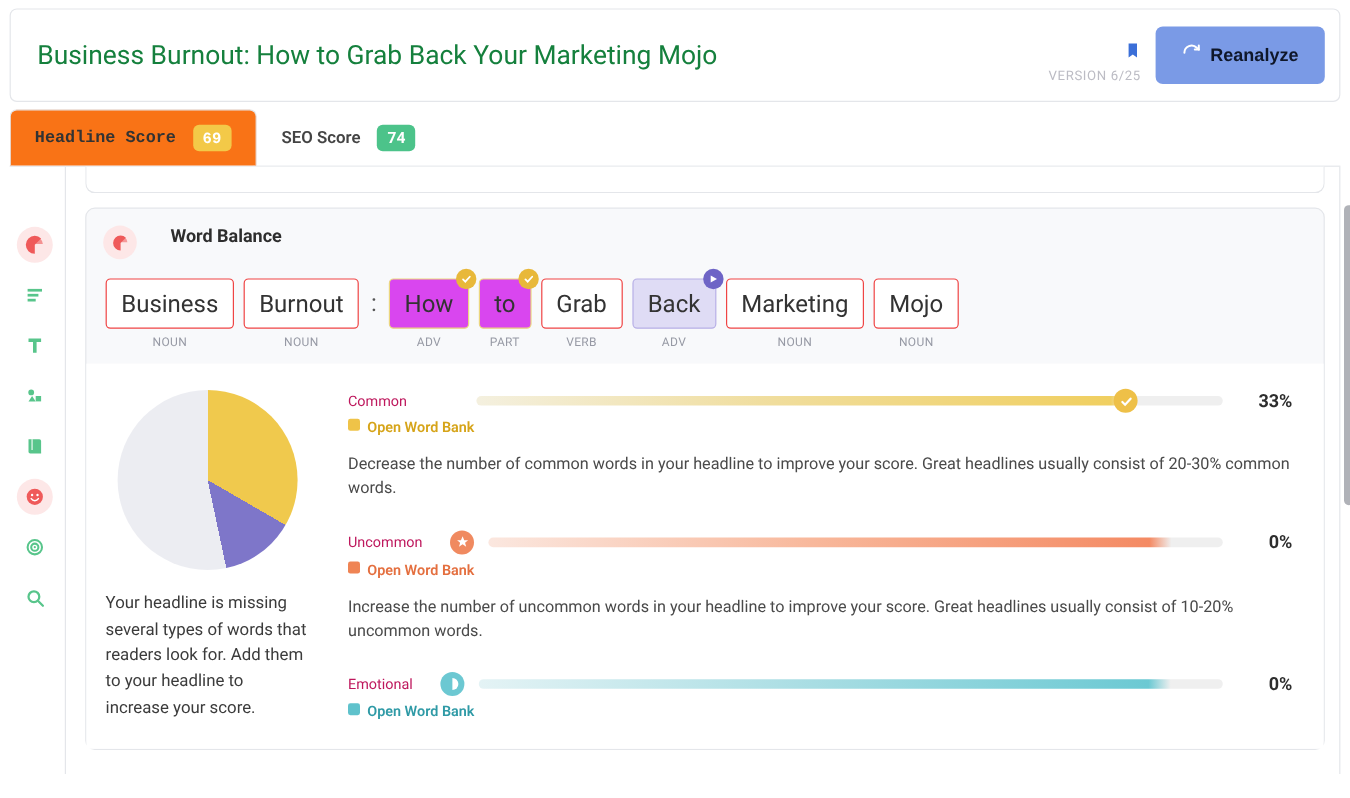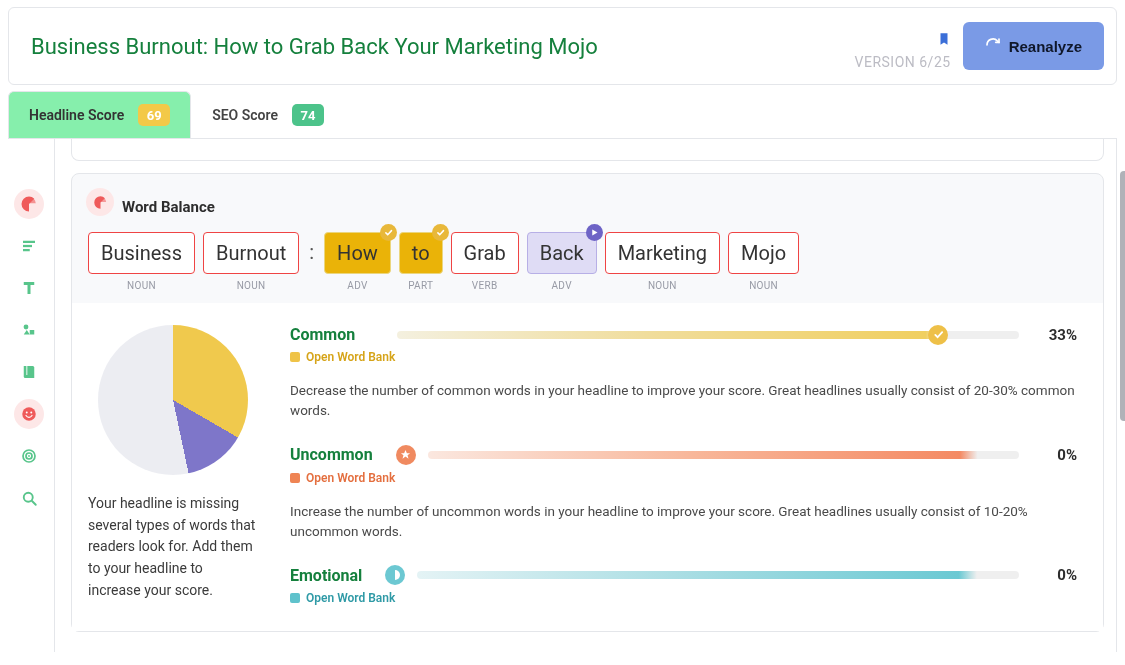--- a/index.html
+++ b/index.html
@@ -37,21 +37,21 @@
     display: flex;
     flex-direction: column;
     align-items: flex-end;
   }
   .bookmark-icon {
     color: #3b6fd8;
     font-size: 16px;
     margin-bottom: 4px;
   }
   .version-text {
-    font-size: 14px;
+    font-size: 11px;
     color: #bcbcc4;
     letter-spacing: .5px;
   }
   .reanalyze-btn {
     background: #7a9ae6;
     color: #0f172a;
     border: none;
     border-radius: 6px;
     padding: 0 22px;
     height: 48px;
@@ -79,21 +79,22 @@
     font-weight: 600;
     color: #333;
     cursor: pointer;
     border: 1px solid transparent;
     border-bottom: none;
     border-radius: 6px 6px 0 0;
     position: relative;
   }
   .tab.active {
     border-color: #e4e6ea;
-    background: #86efac;
+    background: #f97316;
+    font-family: Liberation Mono, monospace;
   }
   .tab.inactive { color: #444; }
   .score-badge {
     display: inline-flex;
     align-items: center;
     justify-content: center;
     min-width: 32px;
     height: 22px;
     border-radius: 5px;
     font-size: 13px;
@@ -154,22 +155,22 @@
 
   
   .wb-card {
     margin: 0 12px 0 16px;
     border: 1px solid #e4e6ea;
     border-radius: 8px;
     background: #f8f9fb;
   }
   .wb-header {
     display: flex;
-    align-items: flex-end;
-    gap: 8px;
+    align-items: flex-start;
+    gap: 28px;
     padding: 14px 16px 10px 14px;
   }
   .wb-header-icon {
     width: 28px; height: 28px; border-radius: 50%;
     background: #fde7e7;
     display: flex; align-items: center; justify-content: center;
   }
   .wb-header-icon svg { width: 15px; height: 15px; }
   .wb-header-title { font-size: 15px; font-weight: 700; color: #2d2d2d; }
 
@@ -182,21 +183,21 @@
   }
   .word-cell { display: flex; flex-direction: column; align-items: center; gap: 6px; position: relative;}
   .word-box {
     border: 1px solid #ef4444;
     background: #fff;
     border-radius: 4px;
     padding: 8px 12px;
     font-size: 20px;
     color: #333;
   }
-  .word-box.yellow { background: #eab308; border-color: #ebd67e; }
+  .word-box.yellow { background: #d946ef; border-color: #ebd67e; }
   .word-box.purple { background: #dfdcf5; border-color: #b7afe6; }
   .word-check {
     position: absolute;
     top: -8px; right: -6px;
     width: 17px; height: 17px; border-radius: 50%;
     display: flex; align-items: center; justify-content: center;
     color: #fff; font-size: 10px; font-weight: 700;
     z-index: 2;
   }
   .word-check.yellow { background: #e8b83a; }
@@ -229,21 +230,21 @@
     line-height: 1.55;
   }
 
   .metrics-col { flex: 1; }
   .metric { margin-bottom: 24px; }
   .metric-top {
     display: flex;
     align-items: center;
     gap: 12px;
   }
-  .metric-title { font-size: 16px; font-weight: 700; color: #15803d; width: 95px;}
+  .metric-title { font-size: 12px; font-weight: 400; color: #be185d; width: 95px;}
   .metric-bar-wrap { flex: 1; position: relative; height: 8px; }
   .metric-bar {
     height: 8px;
     border-radius: 4px;
   }
   .bar-common { background: linear-gradient(90deg, #f4f0df 0%, #f0dd9c 40%, #f0cf60 85%, #efefef 87%, #efefef 100%); }
   .bar-uncommon { background: linear-gradient(90deg, #fbe7df 0%, #f8b79a 45%, #f48a63 90%, #efefef 93%, #efefef 100%); }
   .bar-emotional { background: linear-gradient(90deg, #e4f3f5 0%, #a8dde3 45%, #6bc9d3 90%, #efefef 93%, #efefef 100%); }
   .metric-percent { font-size: 15px; font-weight: 700; color: #2d2d2d; width: 46px; text-align: right;}
   .metric-marker {
@@ -252,21 +253,21 @@
     width: 20px; height: 20px; border-radius: 50%;
     display: flex; align-items: center; justify-content: center;
     color: #fff; font-size: 11px; font-weight: 700;
   }
   .marker-common { background:#eec048; left: 87%; transform: translateX(-50%);}
   .marker-uncommon { background:#f08a60; position: static; margin-left: 2px;}
   .marker-emotional { background:#6cc8d2; position: static; margin-left: 2px;}
 
   .open-bank {
     display: inline-flex;
-    align-items: center;
+    align-items: flex-start;
     gap: 6px;
     font-size: 12px;
     font-weight: 600;
     margin-top: 6px;
     cursor: pointer;
   }
   .bank-yellow { color: #d6a419;}
   .bank-orange { color: #e46f3f;}
   .bank-teal   { color: #2f9aa6;}
   .bank-square { width: 10px; height: 10px; border-radius: 2px; display:inline-block;}

